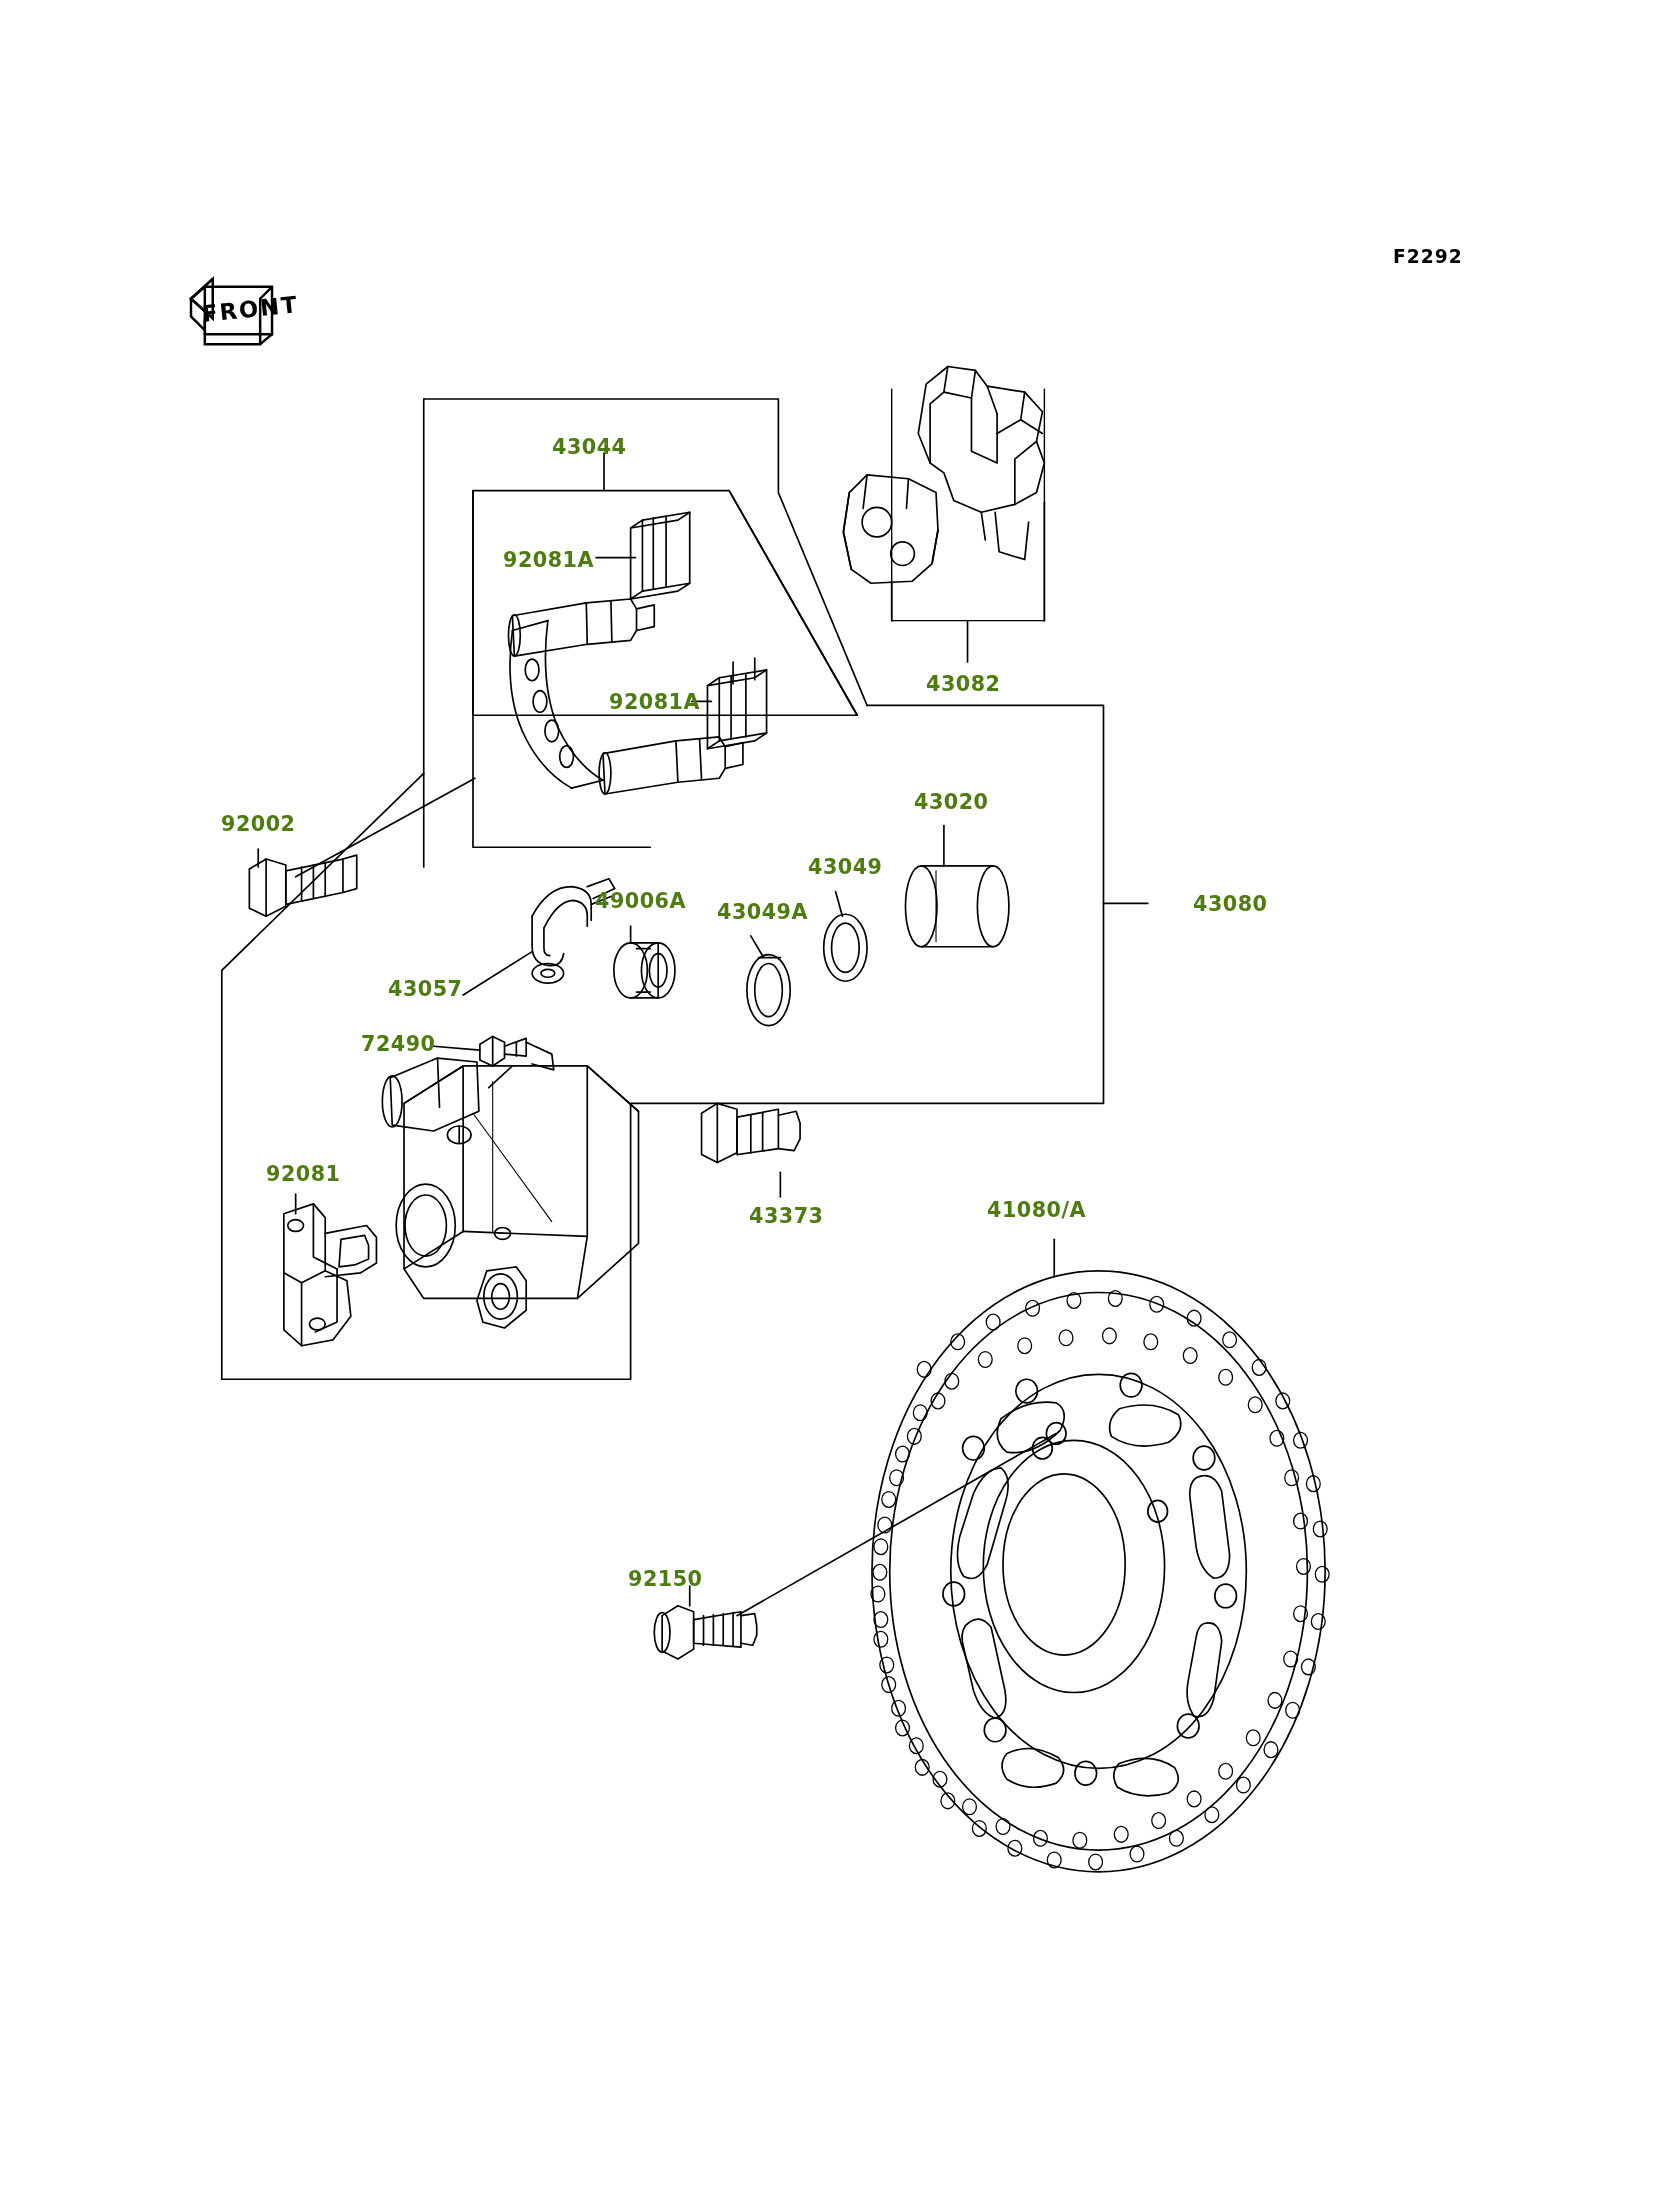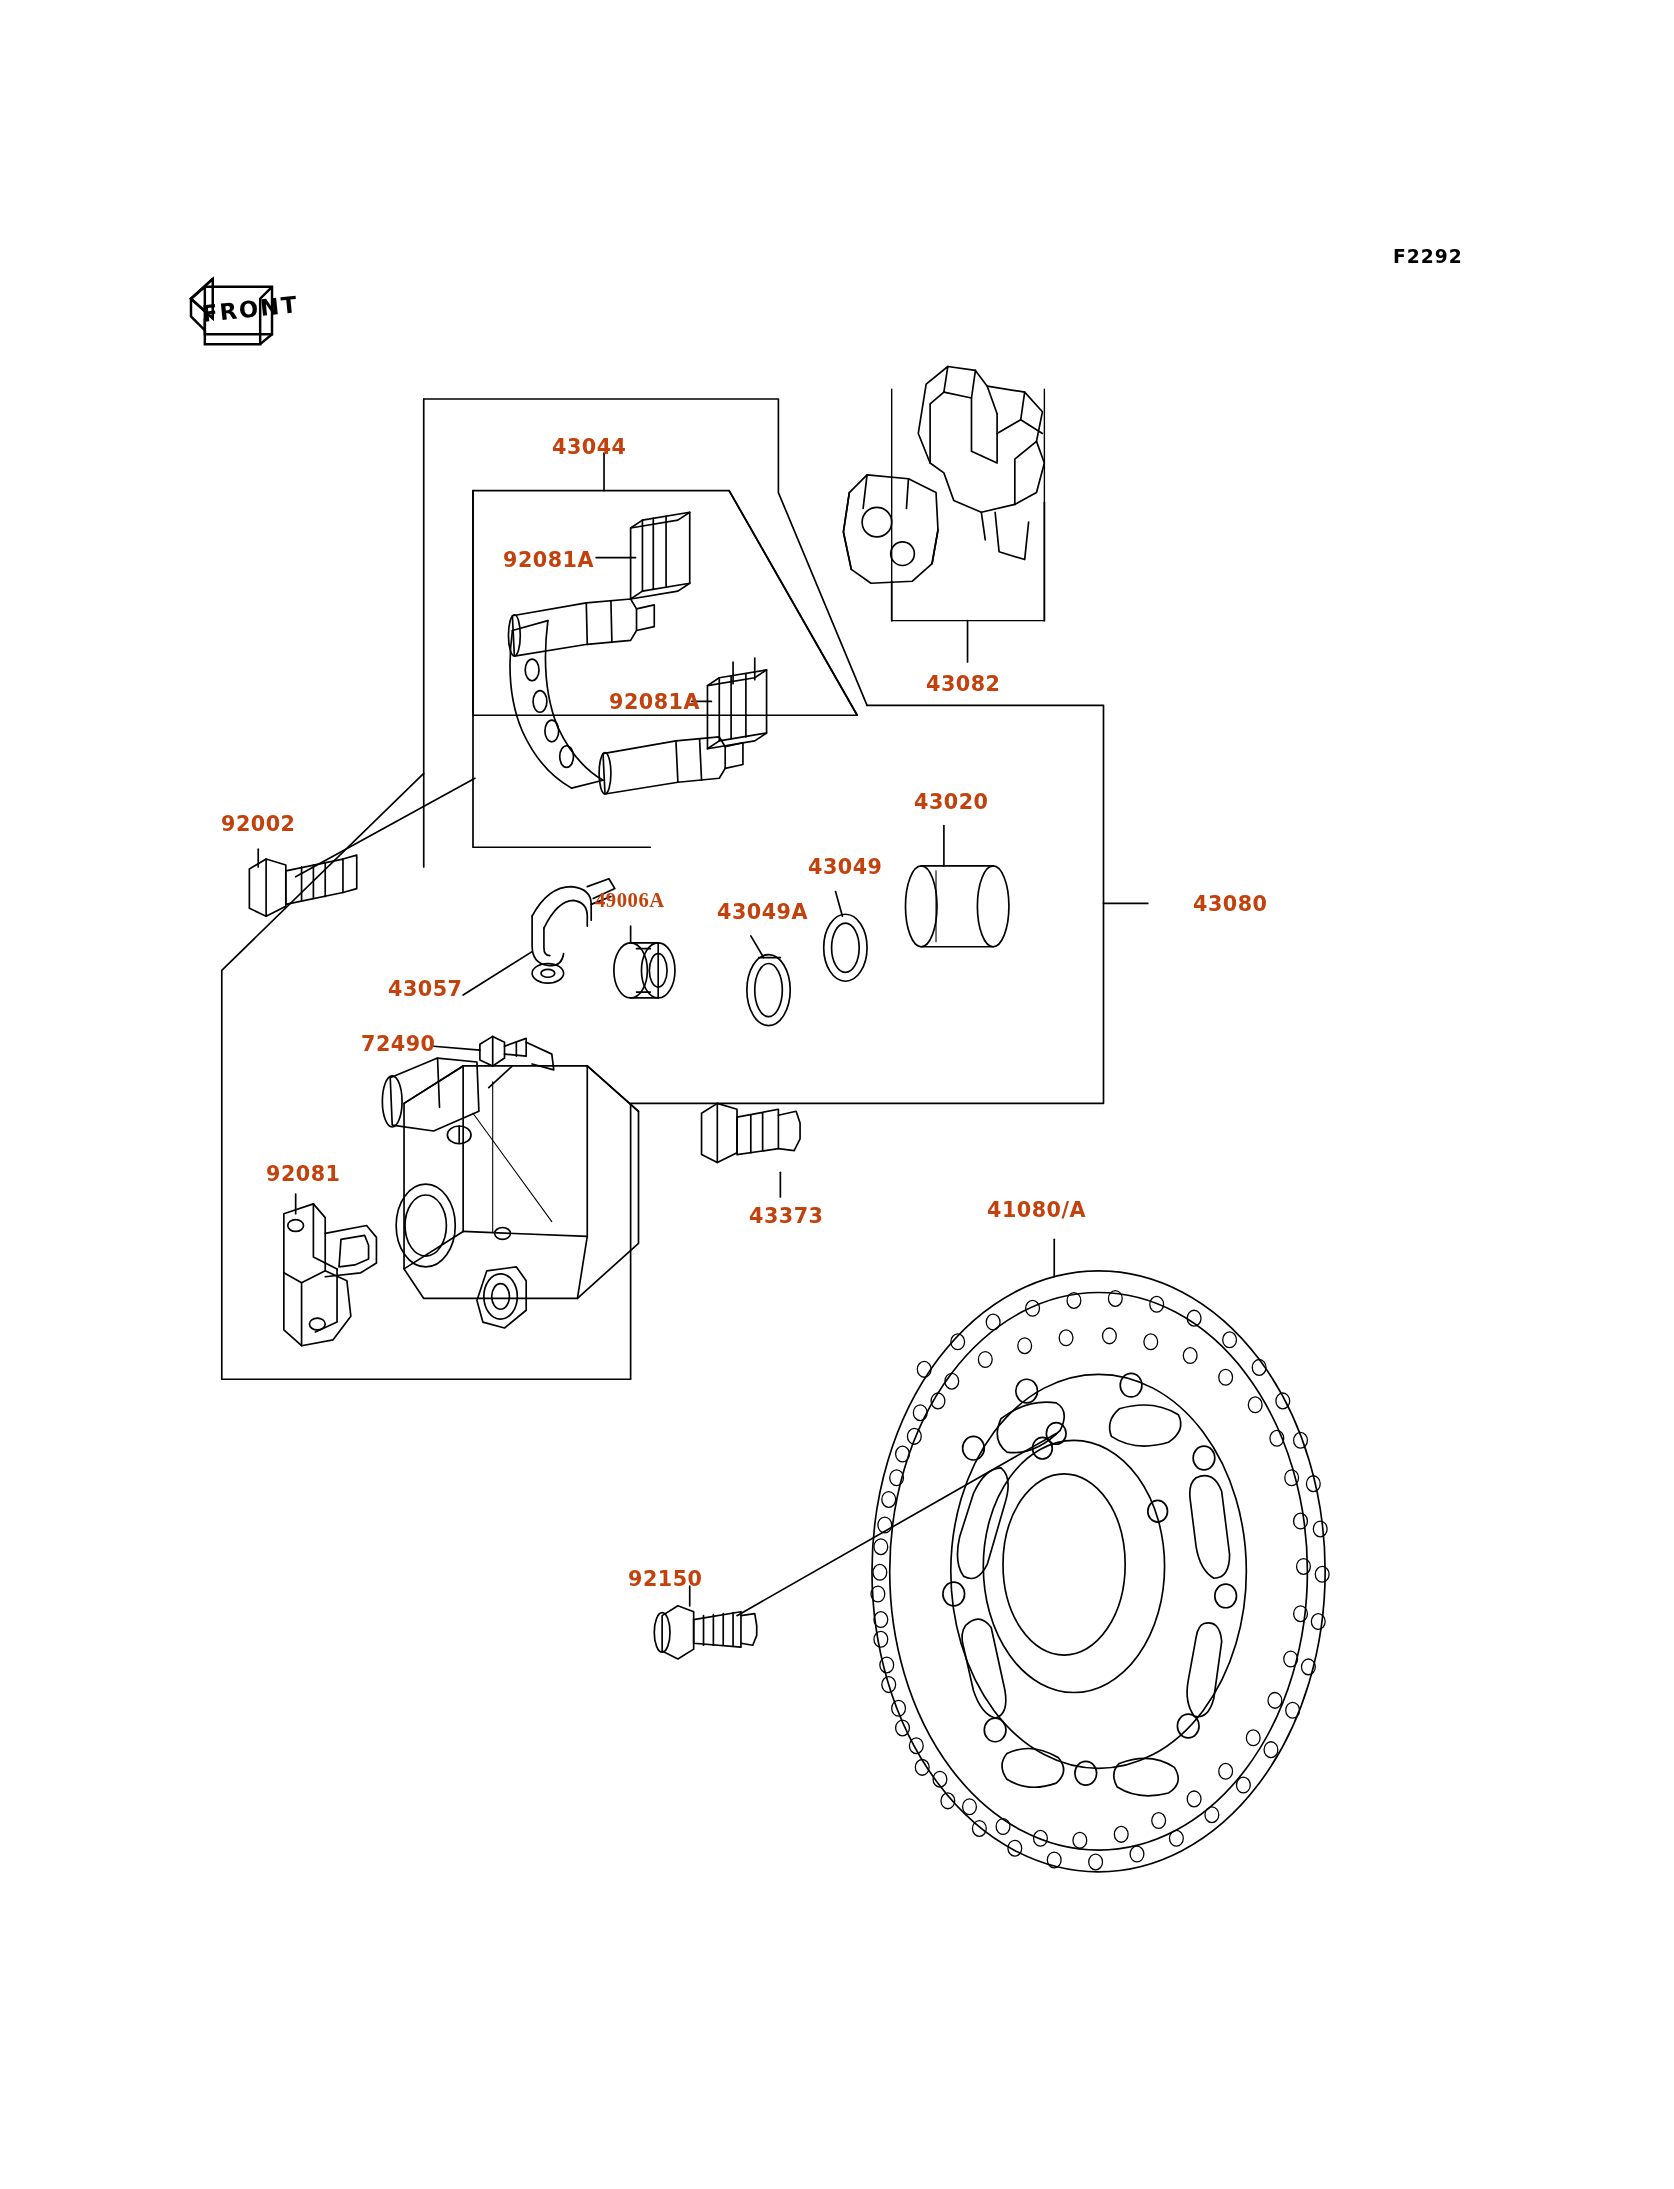--- a/index.html
+++ b/index.html
@@ -1,18 +1,18 @@
 <!DOCTYPE html>
 <html><head>
 <meta charset="utf-8">
 <style>
   html,body{margin:0;padding:0;background:#ffffff;}
   body{width:1675px;height:2190px;position:relative;font-family:"DejaVu Sans",sans-serif;overflow:hidden;}
   .diagram{position:absolute;left:0;top:0;width:1675px;height:2190px;}
-  .lbl{position:absolute;font-family:"DejaVu Sans",sans-serif;font-weight:bold;font-size:20.7px;color:#c2410c;white-space:nowrap;letter-spacing:0.5px;}
+  .lbl{position:absolute;font-family:"DejaVu Sans",sans-serif;font-weight:bold;font-size:20.7px;color:#4d7c0f;white-space:nowrap;letter-spacing:0.5px;}
   .code{position:absolute;font-family:"DejaVu Sans",sans-serif;font-weight:bold;font-size:18.7px;color:#000;white-space:nowrap;letter-spacing:1px;text-align:right;}
   .frontbox{position:absolute;left:183px;top:273px;width:99px;height:83px;}
   .fronttxt{position:absolute;left:202px;top:296px;font-family:"DejaVu Sans",sans-serif;font-weight:bold;font-size:22.7px;letter-spacing:2px;transform:rotate(-6deg);}
   svg{display:block;}
 </style>
 </head>
 <body>
 
 <div class="code" style="left:1393px;top:246px;">F2292</div>
 
@@ -366,21 +366,21 @@
 </div>
 
 <div class="lbl" style="left:552px;top:435px;">43044</div>
 <div class="lbl" style="left:503px;top:548px;">92081A</div>
 <div class="lbl" style="left:609px;top:690px;">92081A</div>
 <div class="lbl" style="left:926px;top:672px;">43082</div>
 <div class="lbl" style="left:221px;top:812px;">92002</div>
 <div class="lbl" style="left:914px;top:790px;">43020</div>
 <div class="lbl" style="left:808px;top:855px;">43049</div>
 <div class="lbl" style="left:717px;top:900px;">43049A</div>
-<div class="lbl" style="left:595px;top:889px;font-family:Liberation Serif, serif;">49006A</div>
+<div class="lbl" style="left:595px;top:889px;">49006A</div>
 <div class="lbl" style="left:1193px;top:892px;">43080</div>
 <div class="lbl" style="left:388px;top:977px;">43057</div>
 <div class="lbl" style="left:361px;top:1032px;">72490</div>
 <div class="lbl" style="left:749px;top:1204px;">43373</div>
 <div class="lbl" style="left:266px;top:1162px;">92081</div>
 <div class="lbl" style="left:987px;top:1198px;">41080/A</div>
 <div class="lbl" style="left:628px;top:1547px;margin-top:20px;">92150</div>
 
 
 </body></html>

